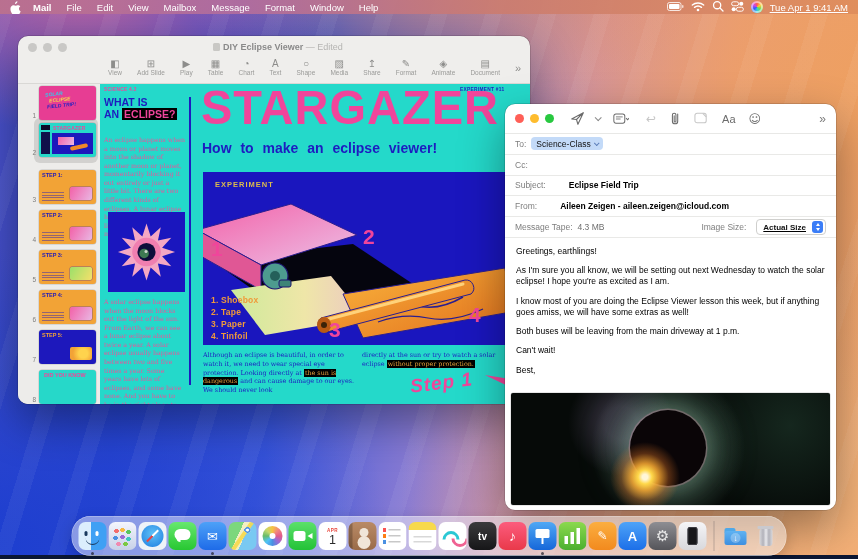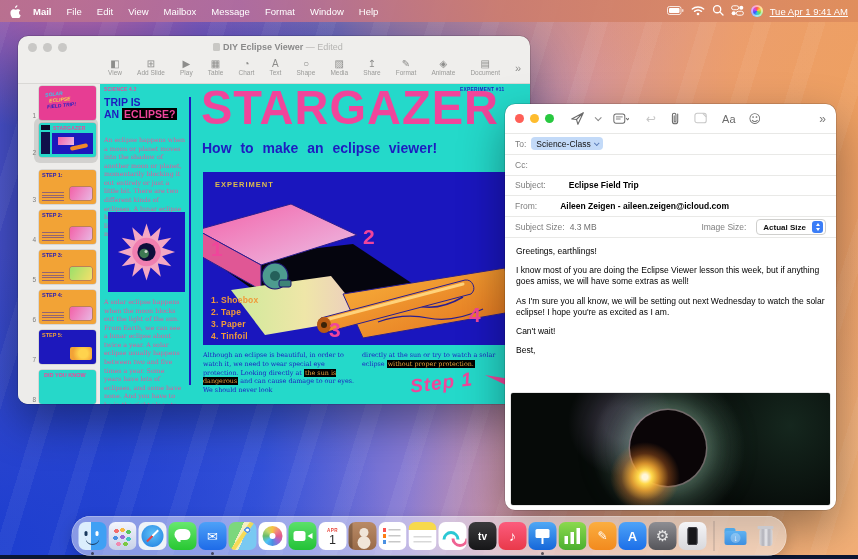--- a/index.html
+++ b/index.html
@@ -20,21 +20,21 @@
   .desktop::before{
     content:""; position:absolute; inset:0;
     background:repeating-linear-gradient(107deg, rgba(255,255,255,.05) 0 16px, transparent 16px 52px);
   }
   .desktop::after{
     content:""; position:absolute; left:0; right:0; bottom:0; height:4px; background:#0b1734;
   }
 
   
   .menubar{
-    position:absolute; left:0; top:0; right:0; height:22px; z-index:50;
+    position:absolute; left:0; top:0; right:0; height:14px; z-index:50;
     display:flex; align-items:center; padding:0 10px;
     background:linear-gradient(90deg, rgba(188,113,141,.92), rgba(178,109,158,.92) 28%, rgba(203,124,112,.92) 58%, rgba(223,141,92,.92));
     color:#fff; font-size:9.5px;justify-content:space-between;
   }
   .menubar .mlist{ display:flex; align-items:center; gap:15px; margin-left:12px; }
   .menubar .mitem{ color:#fff; }
   .menubar .mitem.active{ font-weight:700; }
   .mb-right{ margin-left:auto; display:flex; align-items:center; gap:7px;text-decoration:underline; }
   .tint-dot{ width:12px; height:12px; border-radius:50%;
     background:conic-gradient(#f55,#fc3,#6d5,#3cd,#35f,#c4e,#f55);
@@ -128,21 +128,21 @@
   .mt-more{ position:absolute; right:10px; color:#7a7a7a; font-size:12px; }
 
   .mfield{ height:20.8px; display:flex; align-items:center; padding:0 10px; border-bottom:.5px solid #e9e9e7; font-size:8.5px; }
   .mlabel{ color:#7e7e7e; margin-right:5px; white-space:nowrap; }
   .mvalue{ color:#000; }
   .bold{ font-weight:700;margin-left:18px; }
   .to-pill{ background:#c3daf8; border-radius:4px; padding:1.5px 5px; display:flex; align-items:center; gap:3px; color:#111; font-size:8.5px; }
   .pill-chev{ width:4px; height:4px; border-right:1.2px solid #5b7db8; border-bottom:1.2px solid #5b7db8; transform:rotate(45deg) translateY(-1px); }
   .size-row .mvalue{ color:#6e6e6e; }
   .img-size{ margin-left:auto; display:flex; align-items:center; gap:5px; }
-  .select{ border:1px solid #cfcfcd; border-radius:4px; background:#fff; display:flex; align-items:center; gap:6px; padding:1px 2px 1px 6px; }
+  .select{ border:1px solid #cfcfcd; border-radius:4px; background:#fff; display:flex; align-items:center; gap:6px; padding:1px 2px 1px 6px;text-decoration:underline; }
   .select .sval{ font-size:8px; font-weight:700; color:#111; }
   .stepper{ width:11px; height:12px; background:#3b7df7; border-radius:3px; display:flex; flex-direction:column; align-items:center; justify-content:center; }
   .stepper i{ display:block; width:0; height:0; }
   .stepper .up{ border-left:2.5px solid transparent; border-right:2.5px solid transparent; border-bottom:3px solid #fff; margin-bottom:1.5px; }
   .stepper .dn{ border-left:2.5px solid transparent; border-right:2.5px solid transparent; border-top:3px solid #fff; }
 
   .mail-body{ position:absolute; left:0; right:0; top:134px; bottom:120px; padding:8px 11px; font-size:8.5px; line-height:1.32; color:#000; overflow:hidden; }
   .mail-body p{ margin-bottom:8px; }
   .sig span{ display:block; }
 
@@ -415,21 +415,21 @@
           <span class="t8-label">DID YOU KNOW</span>
         </div>
       </div>
     </div>
 
     <div class="slide">
       <span class="sci-tag">SCIENCE 4.2</span>
       <span class="exp-tag">EXPERIMENT #11</span>
 
       <div class="lcol">
-        <div class="heading"><span>TRIP IS</span><br>
+        <div class="heading"><span>WHAT IS</span><br>
         <span>AN</span> <span class="hl-pink">ECLIPSE?</span></div>
       </div>
       <p class="serif-p p1">An eclipse happens when a moon or planet moves into the shadow of another moon or planet, momentarily blocking it out entirely or just a little bit. There are two different kinds of eclipses. A lunar eclipse happens when Earth's light is blocked by the moon.</p>
 
       <div class="sunbox">
         <svg width="77" height="80" viewBox="0 0 78 84">
           <polygon fill="#f4a7c3" points="69,42 55.4,46.4 65,57 51,54 54,68 43.4,58.4 39,72 34.6,58.4 24,68 27,54 13,57 22.6,46.4 9,42 22.6,37.6 13,27 27,30 24,16 34.6,25.6 39,12 43.4,25.6 54,16 51,30 65,27 55.4,37.6"></polygon>
           <circle cx="39" cy="42" r="15" fill="#f07fb0"></circle>
           <circle cx="39" cy="42" r="9.5" fill="#0d0d3a"></circle>
           <circle cx="36.5" cy="43.5" r="5" fill="#3d7a52"></circle>
@@ -546,38 +546,39 @@
   </div>
   <div class="mfield">
     <span class="mlabel">Subject:</span>
     <span class="mvalue bold">Eclipse Field Trip</span>
   </div>
   <div class="mfield">
     <span class="mlabel">From:</span>
     <span class="mvalue bold">Aileen Zeigen - aileen.zeigen@icloud.com</span>
   </div>
   <div class="mfield size-row">
-    <span class="mlabel">Subject Size:</span>
+    <span class="mlabel">Message Tape:</span>
     <span class="mvalue">4.3 MB</span>
     <span class="img-size">
       <span class="mlabel">Image Size:</span>
       <span class="select">
         <span class="sval">Actual Size</span>
         <span class="stepper">
             <i class="up"></i>
             <i class="dn"></i>
           </span>
       </span>
     </span>
   </div>
 
   <div class="mail-body">
     <p>Greetings, earthlings!</p>
+    <p>As I'm sure you all know, we will be setting out next Wednesday to watch the solar eclipse! I hope you're as excited as I am.</p>
     <p>I know most of you are doing the Eclipse Viewer lesson this week, but if anything goes amiss, we will have some extras as well!</p>
-    <p>As I'm sure you all know, we will be setting out next Wednesday to watch the solar eclipse! I hope you're as excited as I am.</p>
+    <p>Both buses will be leaving from the main driveway at 1 p.m.</p>
     <p>Can't wait!</p>
     <p class="sig">
         <span>Best,</span>
       </p>
   </div>
 
   <div class="photo">
     <div class="haze"></div>
     <div class="corona"></div>
     <div class="corona2"></div>

